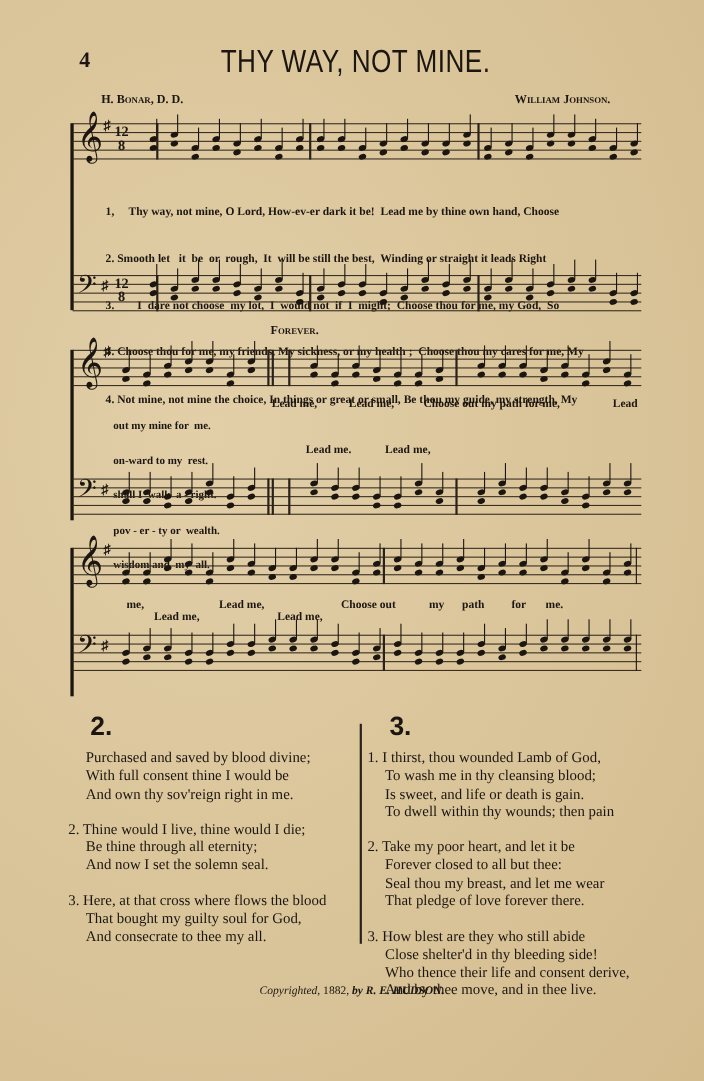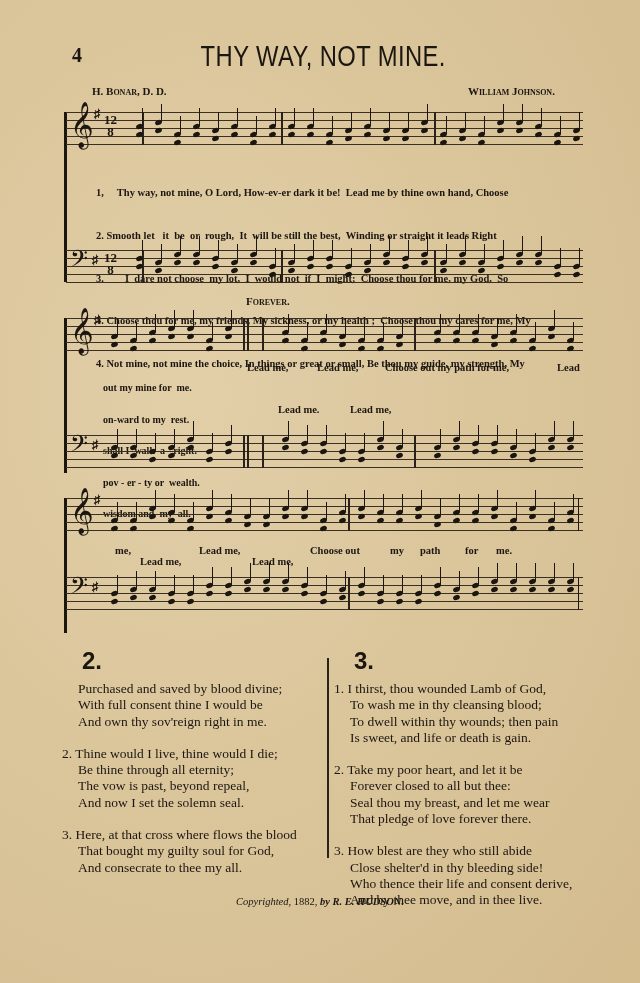--- a/index.html
+++ b/index.html
@@ -591,39 +591,38 @@
 <div class="sec-num" style="left:82px;top:647px;">2.</div>
 <div class="verse-col" style="left:62px;top:681px;">
   <div class="stanza">
     <span class="vl indent">Purchased and saved by blood divine;</span>
     <span class="vl indent">With full consent thine I would be</span>
     <span class="vl indent">And own thy sov'reign right in me.</span>
   </div>
   <div class="stanza">
     <span class="vl">2. Thine would I live, thine would I die;</span>
     <span class="vl indent">Be thine through all eternity;</span>
-    <span class="vl indent">The vow is past, beyond repeal,</span>
     <span class="vl indent">And now I set the solemn seal.</span>
   </div>
   <div class="stanza">
     <span class="vl">3. Here, at that cross where flows the blood</span>
     <span class="vl indent">That bought my guilty soul for God,</span>
     <span class="vl indent">And consecrate to thee my all.</span>
   </div>
 </div>
 
 <div class="divider"></div>
 
 <div class="sec-num" style="left:354px;top:647px;">3.</div>
 <div class="verse-col" style="left:334px;top:681px;">
   <div class="stanza">
     <span class="vl">1. I thirst, thou wounded Lamb of God,</span>
     <span class="vl indent">To wash me in thy cleansing blood;</span>
+    <span class="vl indent">Is sweet, and life or death is gain.</span>
     <span class="vl indent">To dwell within thy wounds; then pain</span>
-    <span class="vl indent">Is sweet, and life or death is gain.</span>
   </div>
   <div class="stanza">
     <span class="vl">2. Take my poor heart, and let it be</span>
     <span class="vl indent">Forever closed to all but thee:</span>
     <span class="vl indent">Seal thou my breast, and let me wear</span>
     <span class="vl indent">That pledge of love forever there.</span>
   </div>
   <div class="stanza">
     <span class="vl">3. How blest are they who still abide</span>
     <span class="vl indent">Close shelter'd in thy bleeding side!</span>

